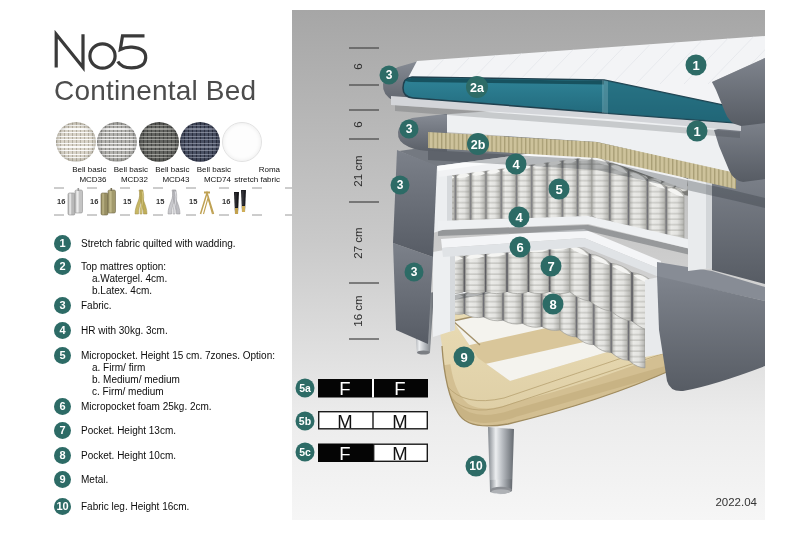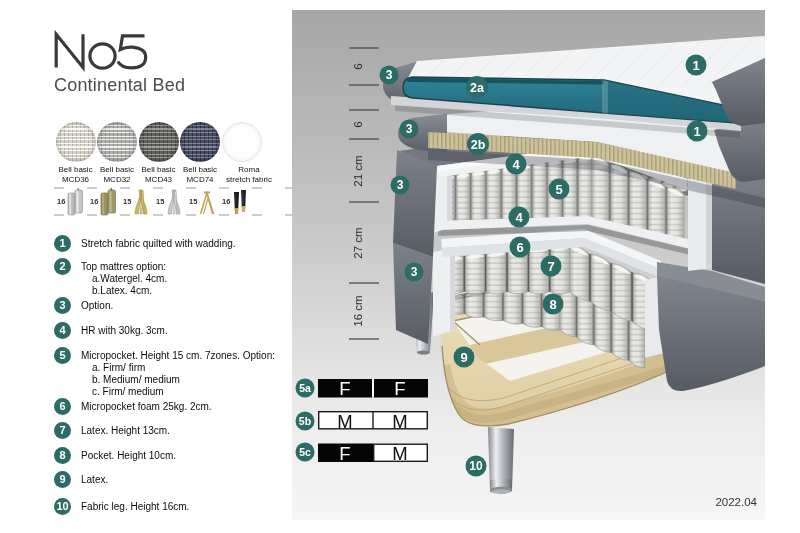--- a/index.html
+++ b/index.html
@@ -1,36 +1,36 @@
 <!DOCTYPE html>
 <html><head><meta charset="utf-8"><style>
 *{margin:0;padding:0;box-sizing:border-box}
 html,body{width:800px;height:533px;background:#fff;overflow:hidden;
  font-family:"Liberation Sans",sans-serif}
 .page{position:relative;width:800px;height:533px}
-.subtitle{position:absolute;left:54px;top:75px;font-size:18px;color:#4c4c4c;letter-spacing:0.2px}
+.subtitle{position:absolute;left:54px;top:75px;font-size:28px;color:#4c4c4c;letter-spacing:0.2px}
 .sw{position:absolute;width:40px;height:40px;border-radius:50%}
 .sw1{background-color:#d8d3c8;background-image:
  repeating-linear-gradient(0deg,rgba(255,255,255,.9) 0 1.2px,rgba(0,0,0,0) 1.2px 3.6px),
  repeating-linear-gradient(90deg,rgba(120,114,98,.4) 0 1px,rgba(0,0,0,0) 1px 4px);
  box-shadow:inset 0 0 5px rgba(90,85,70,.5)}
 .sw2{background-color:#b2b1ad;background-image:
  repeating-linear-gradient(0deg,rgba(255,255,255,.8) 0 1.2px,rgba(0,0,0,0) 1.2px 3.6px),
  repeating-linear-gradient(90deg,rgba(80,80,78,.4) 0 1px,rgba(0,0,0,0) 1px 4px);
  box-shadow:inset 0 0 5px rgba(60,60,58,.5)}
 .sw3{background-color:#636460;background-image:
  repeating-linear-gradient(0deg,rgba(210,210,205,.55) 0 1.2px,rgba(0,0,0,0) 1.2px 3.6px),
  repeating-linear-gradient(90deg,rgba(20,20,20,.4) 0 1px,rgba(0,0,0,0) 1px 4px);
  box-shadow:inset 0 0 5px rgba(20,20,18,.6)}
 .sw4{background-color:#495063;background-image:
  repeating-linear-gradient(0deg,rgba(185,190,205,.5) 0 1.2px,rgba(0,0,0,0) 1.2px 3.6px),
  repeating-linear-gradient(90deg,rgba(10,12,25,.5) 0 1px,rgba(0,0,0,0) 1px 4px);
  box-shadow:inset 0 0 5px rgba(10,12,25,.6)}
 .sw5{background:#fdfdfd;border:1px solid #e2e2e2;box-shadow:inset 0 0 4px rgba(0,0,0,.08)}
-.swl{position:absolute;width:62px;text-align:center;font-size:8px;line-height:9.5px;color:#111}
+.swl{position:absolute;width:62px;text-align:right;font-size:8px;line-height:9.5px;color:#111}
 .legrow{position:absolute;left:48px;top:182px}
 .li{position:absolute;left:54px;width:250px}
 .li .num{position:absolute;left:0;top:-3px;width:17px;height:17px;border-radius:50%;
  background:#2d6b66;color:#fff;font-size:11px;font-weight:bold;text-align:center;line-height:17px}
 .li .txt{display:block;margin-left:27px;font-size:10px;color:#0c0c0c;line-height:12px}
 .li .sub{margin-left:11px;line-height:12.2px}
 </style></head>
 <body>
 <div class="page">
 <svg style="position:absolute;left:0;top:2px" width="170" height="80" viewBox="0 0 170 80">
@@ -154,51 +154,51 @@
       <span class="txt">Stretch fabric quilted with wadding.</span>
     </div>
 
 <div class="li" style="top:261px">
       <span class="num">2</span>
       <span class="txt">Top mattres option:<div class="sub">a.Watergel. 4cm.<br>b.Latex. 4cm.</div></span>
     </div>
 
 <div class="li" style="top:300px">
       <span class="num">3</span>
-      <span class="txt">Option.</span>
+      <span class="txt">Fabric.</span>
     </div>
 
 <div class="li" style="top:325px">
       <span class="num">4</span>
       <span class="txt">HR with 30kg. 3cm.</span>
     </div>
 
 <div class="li" style="top:350px">
       <span class="num">5</span>
       <span class="txt">Micropocket. Height 15 cm. 7zones. Option:<div class="sub">a. Firm/ firm<br>b. Medium/ medium<br>c. Firm/ medium</div></span>
     </div>
 
 <div class="li" style="top:401px">
       <span class="num">6</span>
       <span class="txt">Micropocket foam 25kg. 2cm.</span>
     </div>
 
 <div class="li" style="top:425px">
       <span class="num">7</span>
-      <span class="txt">Latex. Height 13cm.</span>
+      <span class="txt">Pocket. Height 13cm.</span>
     </div>
 
 <div class="li" style="top:450px">
       <span class="num">8</span>
       <span class="txt">Pocket. Height 10cm.</span>
     </div>
 
 <div class="li" style="top:474px">
       <span class="num">9</span>
-      <span class="txt">Latex.</span>
+      <span class="txt">Metal.</span>
     </div>
 
 <div class="li" style="top:501px">
       <span class="num">10</span>
       <span class="txt">Fabric leg. Height 16cm.</span>
     </div>
 <svg width="800" height="533" viewBox="0 0 800 533" style="position:absolute;left:0;top:0" font-family="'Liberation Sans', sans-serif">
       <defs>
         <linearGradient id="bgg" x1="0" y1="0" x2="0" y2="1">
           <stop offset="0" stop-color="#a6a6a6"></stop>

